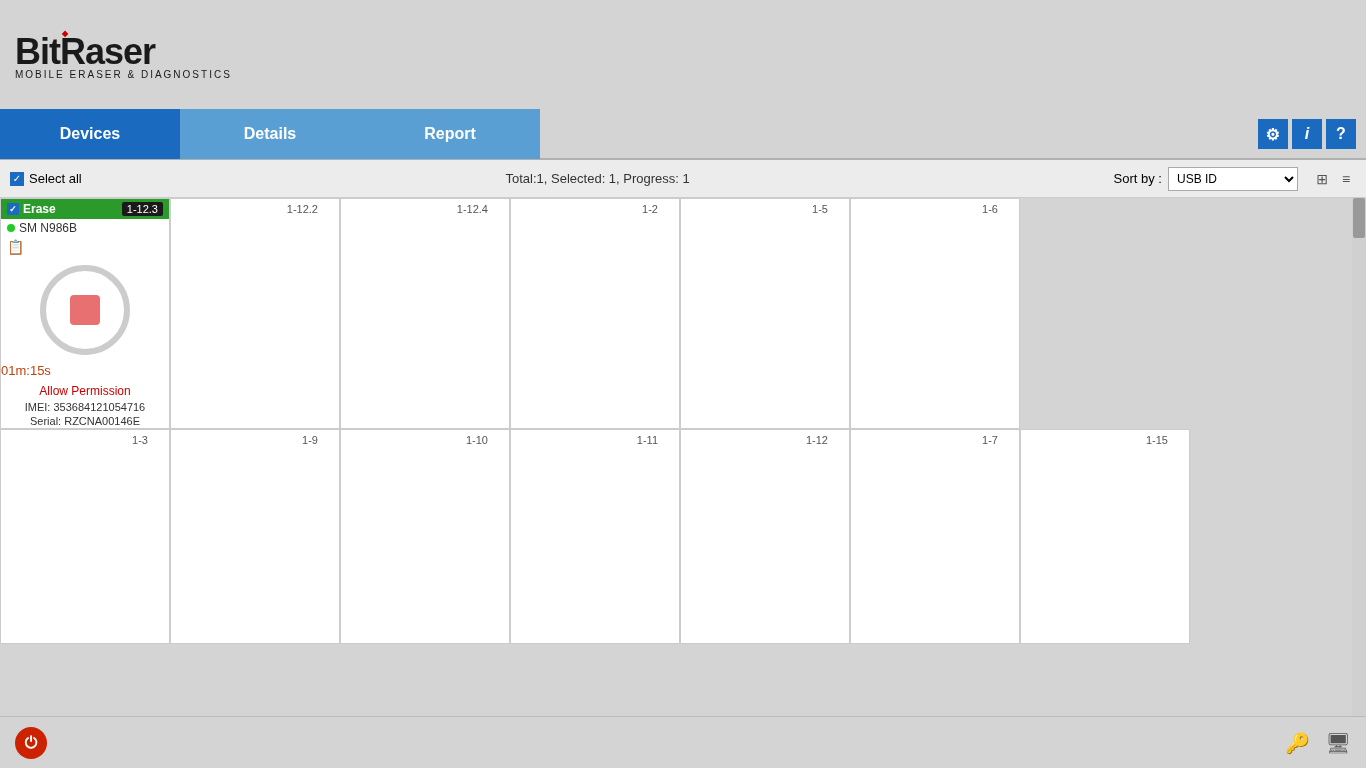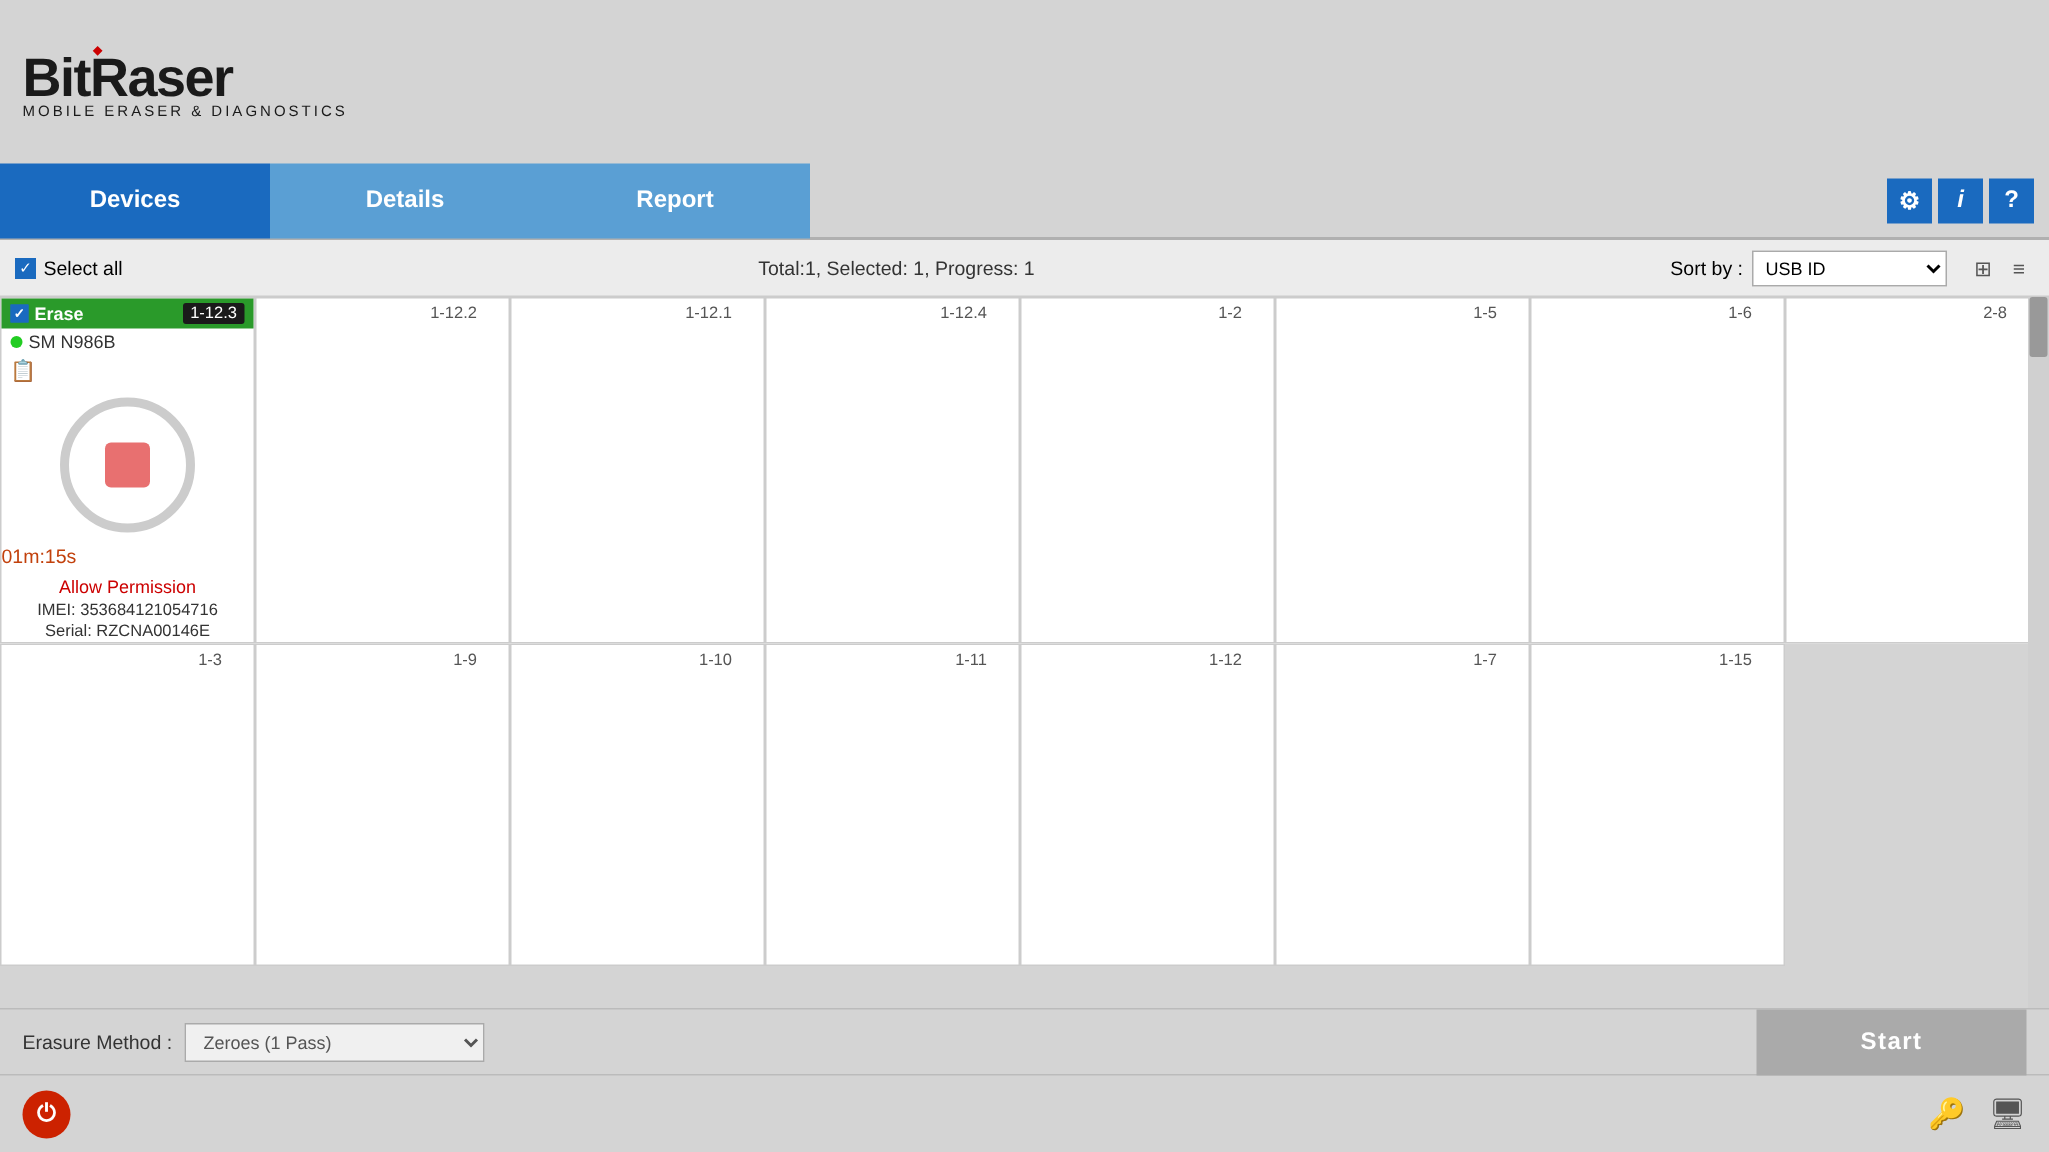--- a/index.html
+++ b/index.html
@@ -153,36 +153,30 @@
           <div class="device-time">01m:15s</div>
           <div class="allow-permission">Allow Permission</div>
           <div class="device-imei">IMEI: 353684121054716</div>
           <div class="device-serial">Serial: RZCNA00146E</div>
         </div>
 
         <div class="grid-cell">
           <span class="grid-cell-label">1-12.2</span>
         </div>
         <div class="grid-cell">
-          <span class="grid-cell-label">1-12.1</span>
-        </div>
-        <div class="grid-cell">
           <span class="grid-cell-label">1-12.4</span>
         </div>
         <div class="grid-cell">
           <span class="grid-cell-label">1-2</span>
         </div>
         <div class="grid-cell">
           <span class="grid-cell-label">1-5</span>
         </div>
         <div class="grid-cell">
           <span class="grid-cell-label">1-6</span>
-        </div>
-        <div class="grid-cell">
-          <span class="grid-cell-label">2-8</span>
         </div>
       </div>
 
       <div class="grid-row">
         <div class="grid-cell">
           <span class="grid-cell-label">1-3</span>
         </div>
         <div class="grid-cell">
           <span class="grid-cell-label">1-9</span>
         </div>
@@ -203,29 +197,20 @@
         </div>
       </div>
 
     </div>
 
     <div class="scrollbar-area">
       <div class="scrollbar-thumb"></div>
     </div>
   </div>
 
-  <div class="bottom-bar">
-    <span class="erasure-method-label">Erasure Method :</span>
-    <select class="erasure-select">
-      <option>Zeroes (1 Pass)</option>
-      <option>DoD 3 Pass</option>
-      <option>DoD 7 Pass</option>
-    </select>
-    <button class="start-btn">Start</button>
-  </div>
 
 </div>
 
 <div class="footer">
   <div class="footer-left">
     <div class="footer-power">⏻</div>
   </div>
   <div class="footer-right">
     <span class="footer-icon">🔑</span>
     <span class="footer-icon">🖥</span>

